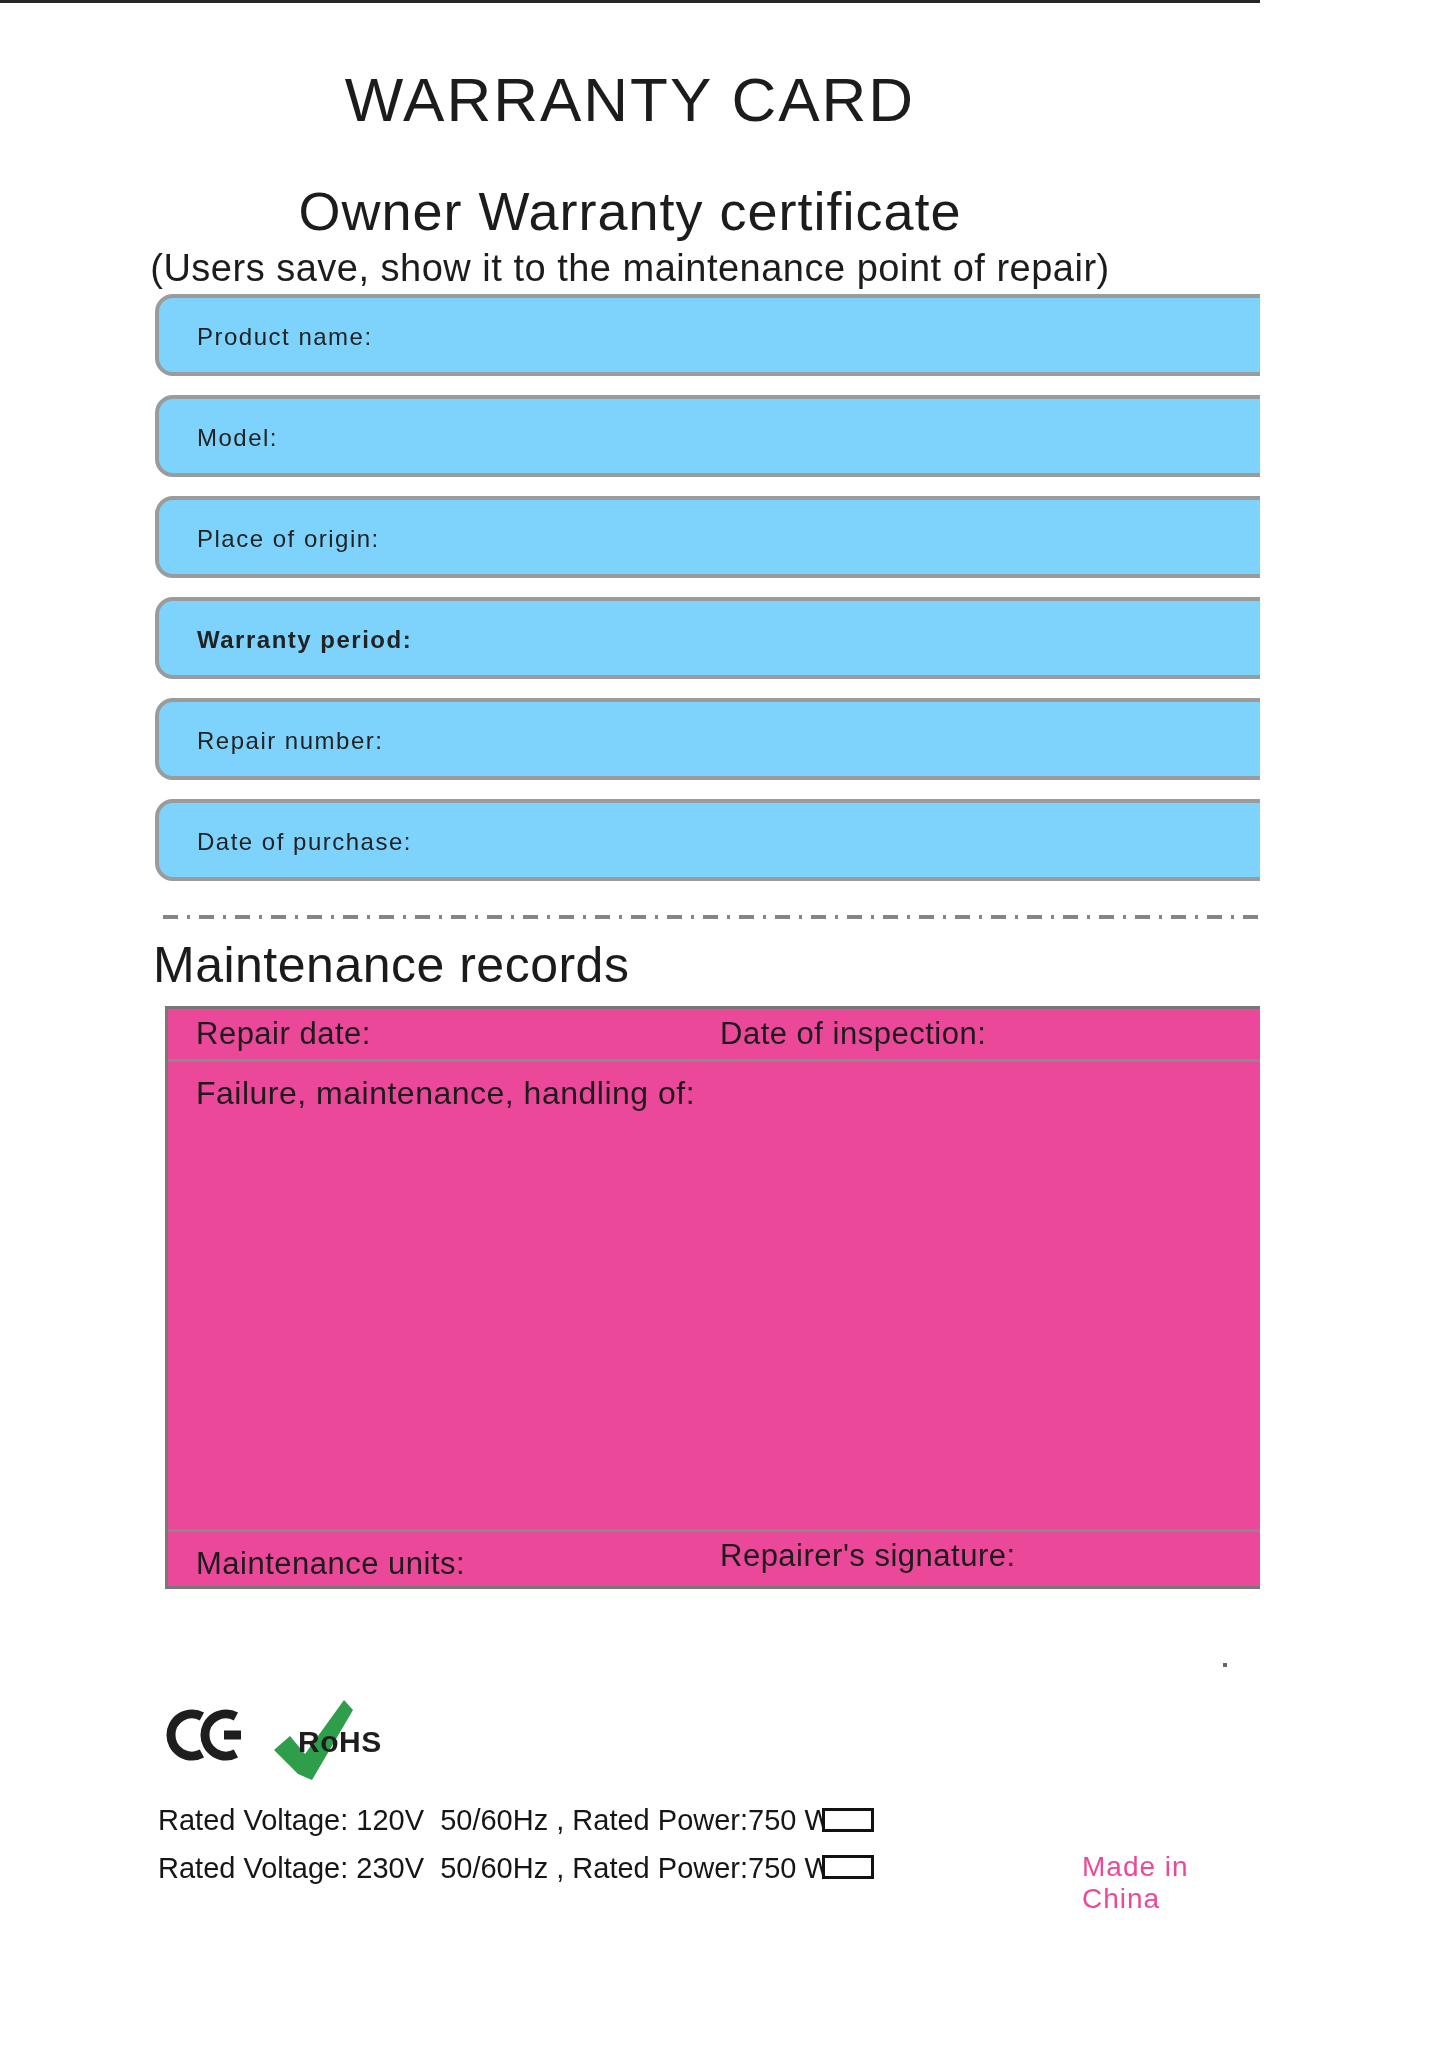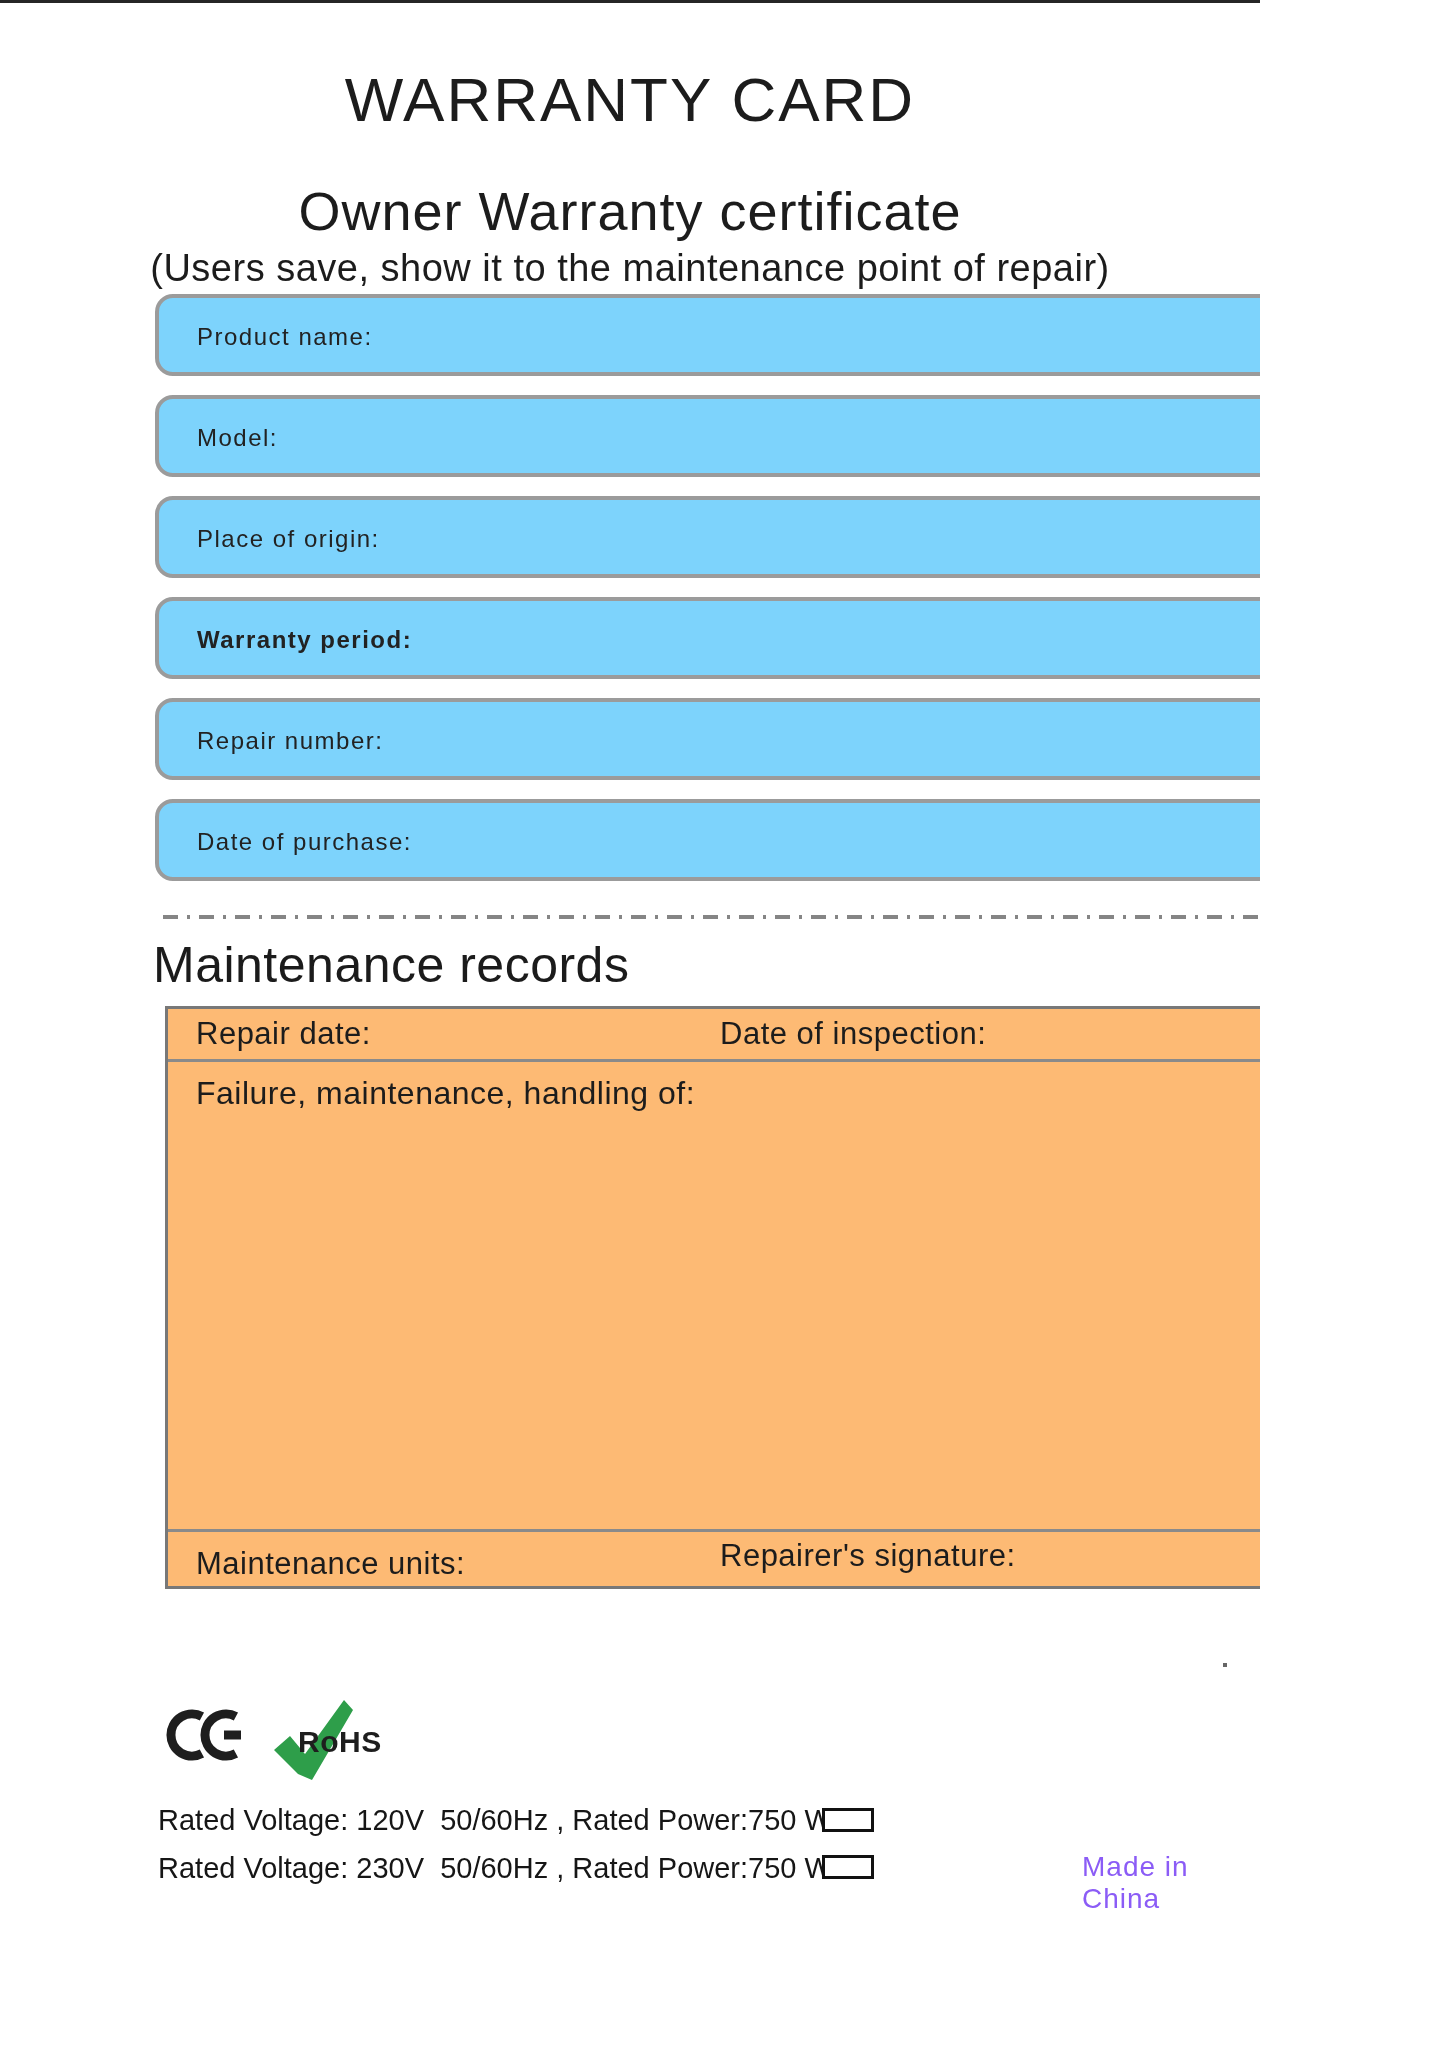--- a/index.html
+++ b/index.html
@@ -27,21 +27,21 @@
     font-size:24px; letter-spacing:1.5px; color:#222;
   }
   .fbox1{top:294px;} .fbox2{top:395px;} .fbox3{top:496px;}
   .fbox4{top:597px;font-weight:bold;} .fbox5{top:698px;} .fbox6{top:799px;}
   .divider{position:absolute; left:163px; top:913px;}
   .mheading{
     position:absolute; left:153px; top:936px; font-size:50px; letter-spacing:0.5px; color:#1b1b1b;
   }
   .rtable{
     position:absolute; left:165px; top:1006px; width:1130px; height:583px;
-    box-sizing:border-box; border:3px solid #787878; background:#fdba74;
+    box-sizing:border-box; border:3px solid #787878; background:#ec4899;
   }
   .trow1{
     position:absolute; top:0; left:0; right:0; height:50px;
     border-bottom:3px solid #8a8a8a;
   }
   .trow1 .lab{position:absolute; top:0; line-height:50px; font-size:31px; letter-spacing:0.5px;}
   .lab-repair{left:28px;}
   .lab-inspect{left:552px;}
   .lab-failure{
     position:absolute; top:66px; left:28px; font-size:32px; letter-spacing:0.5px;
@@ -64,21 +64,21 @@
   .vline{
     position:absolute; left:158px; font-size:29px; color:#161616; white-space:pre;
   }
   .vline1{top:1804px;} .vline2{top:1852px;}
   .vcheckbox{
     position:absolute; left:822px; width:52px; height:24px; box-sizing:border-box;
     border:3px solid #111; background:#fff;
   }
   .vcb1{top:1808px;} .vcb2{top:1855px;}
   .madein{
-    position:absolute; left:1082px; top:1851px; font-size:28px; letter-spacing:1px; color:#8b5cf6;
+    position:absolute; left:1082px; top:1851px; font-size:28px; letter-spacing:1px; color:#ec4899;
   }
 </style>
 </head>
 <body>
 
 <div class="page">
 
   <div class="topbar"></div>
 
   <div class="title">WARRANTY CARD</div>

